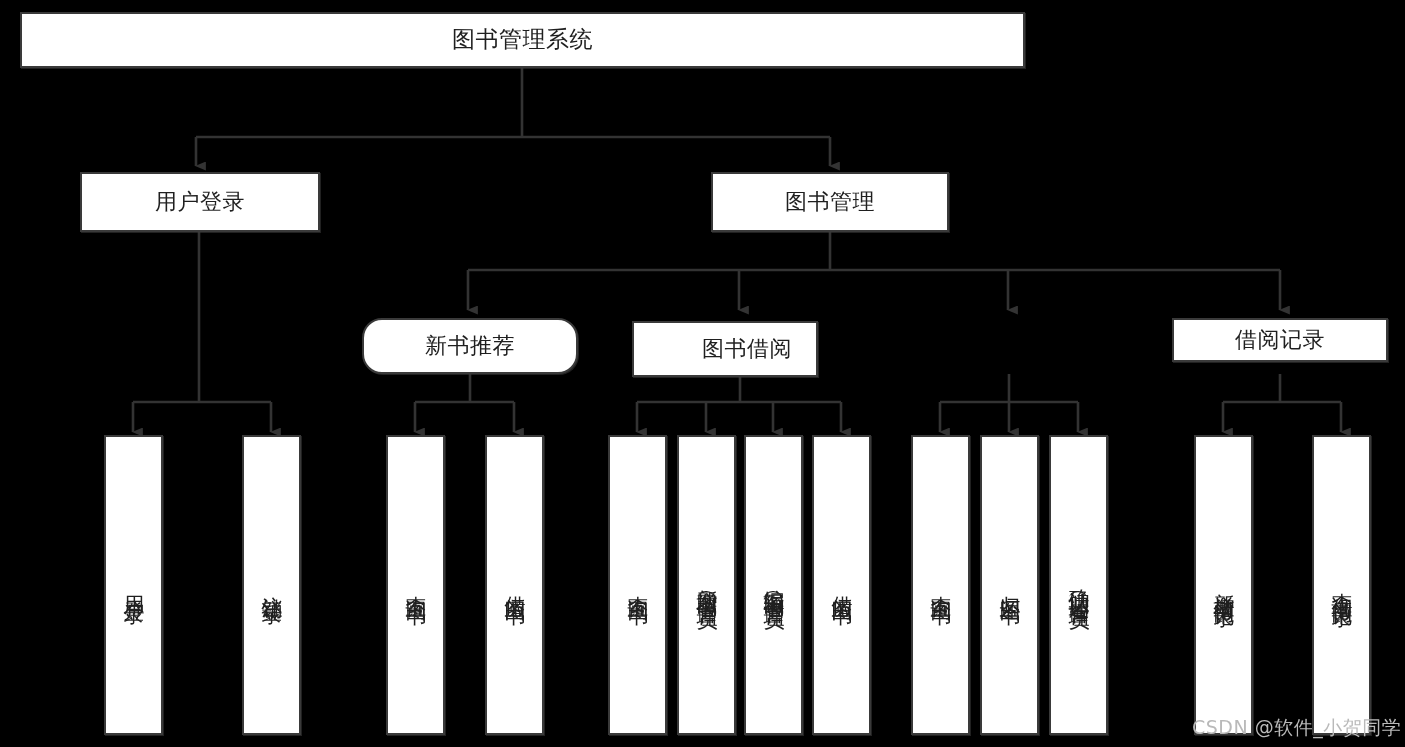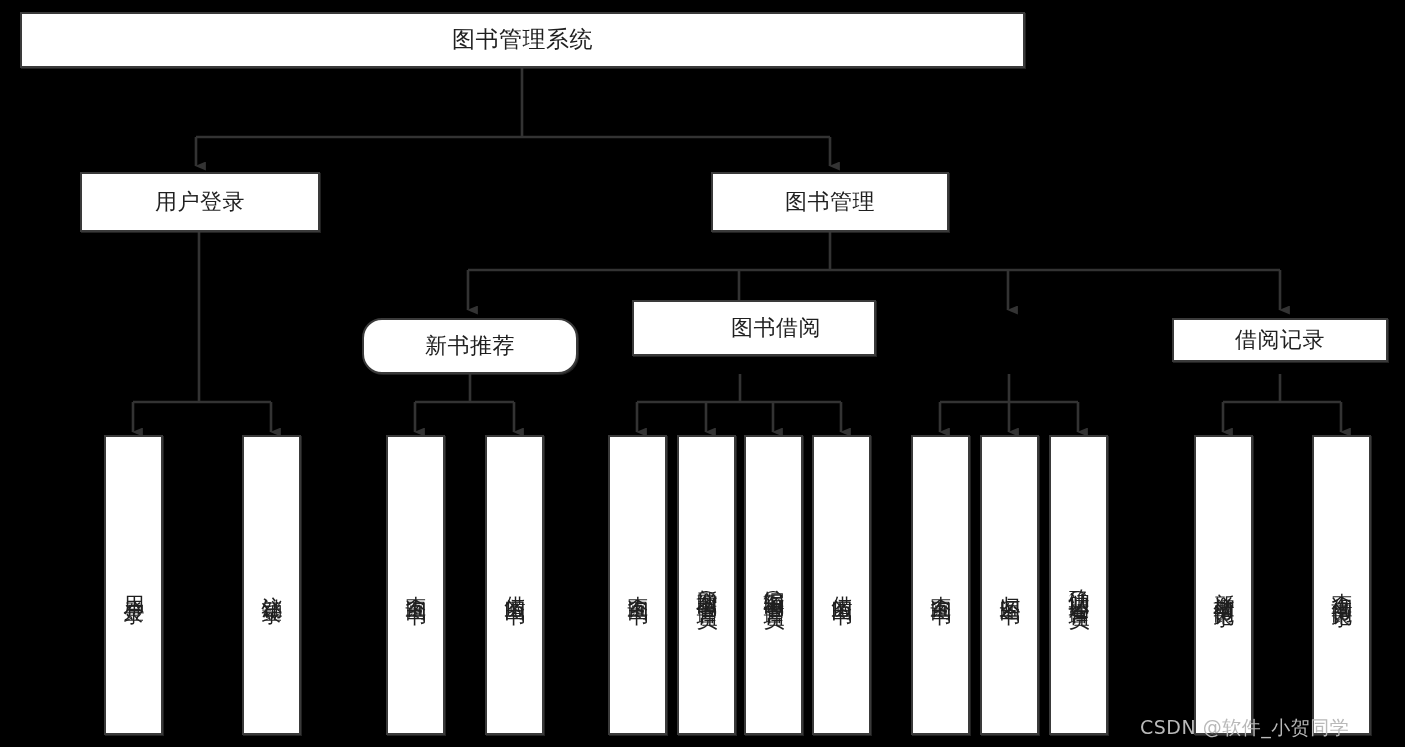--- a/index.html
+++ b/index.html
@@ -130,21 +130,21 @@
   </div>
 
   <div class="node horizontal level-1" style="left:711px; top:172px; width:238px; height:60px;">
     <span class="node-label">图书管理</span>
   </div>
 
   <div class="node horizontal level-2" style="left:362px; top:318px; width:216px; height:56px;border-radius:20px;">
     <span class="node-label">新书推荐</span>
   </div>
 
-  <div class="node horizontal level-2" style="left:632px; top:300px; width:244px; height:56px;padding-left:44px;">
+  <div class="node horizontal level-2" style="left:632px; top:321px; width:186px; height:56px;padding-left:44px;">
     <span class="node-label">图书借阅</span>
   </div>
 
 
   <div class="node horizontal level-2" style="left:1172px; top:318px; width:216px; height:44px;">
     <span class="node-label">借阅记录</span>
   </div>
 
   <div class="node vertical" style="left:104px; top:435px; width:59px; height:300px;">
     <span class="node-label">用户登录</span>
@@ -191,15 +191,15 @@
   </div>
 
   <div class="node vertical" style="left:1194px; top:435px; width:59px; height:300px;">
     <span class="node-label">新增借阅记录</span>
   </div>
 
   <div class="node vertical" style="left:1312px; top:435px; width:59px; height:300px;">
     <span class="node-label">查询借阅记录</span>
   </div>
 
-  <div class="watermark" style="left:1140px; top:715px;">CSDN @软件_小贺同学</div>
+  <div class="watermark" style="left:1192px; top:715px;">CSDN @软件_小贺同学</div>
 
 </div>
 
 </body></html>

